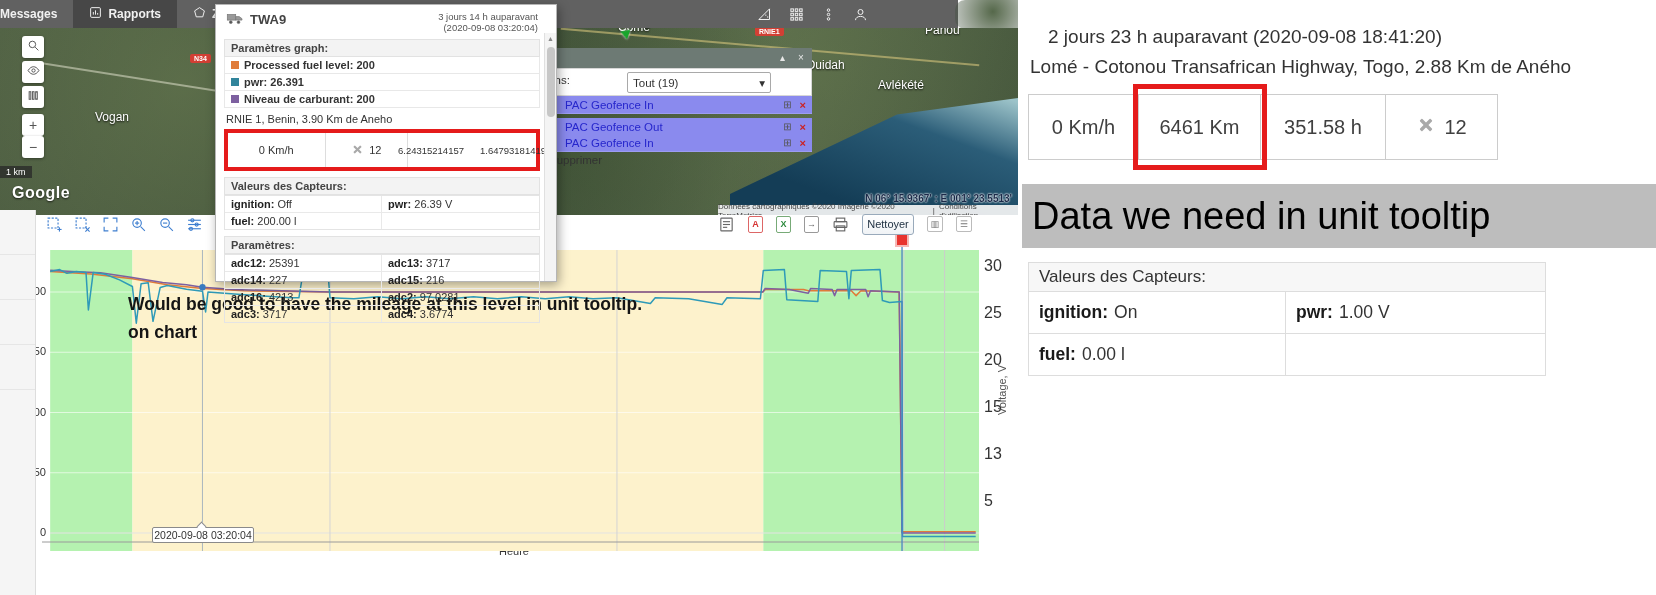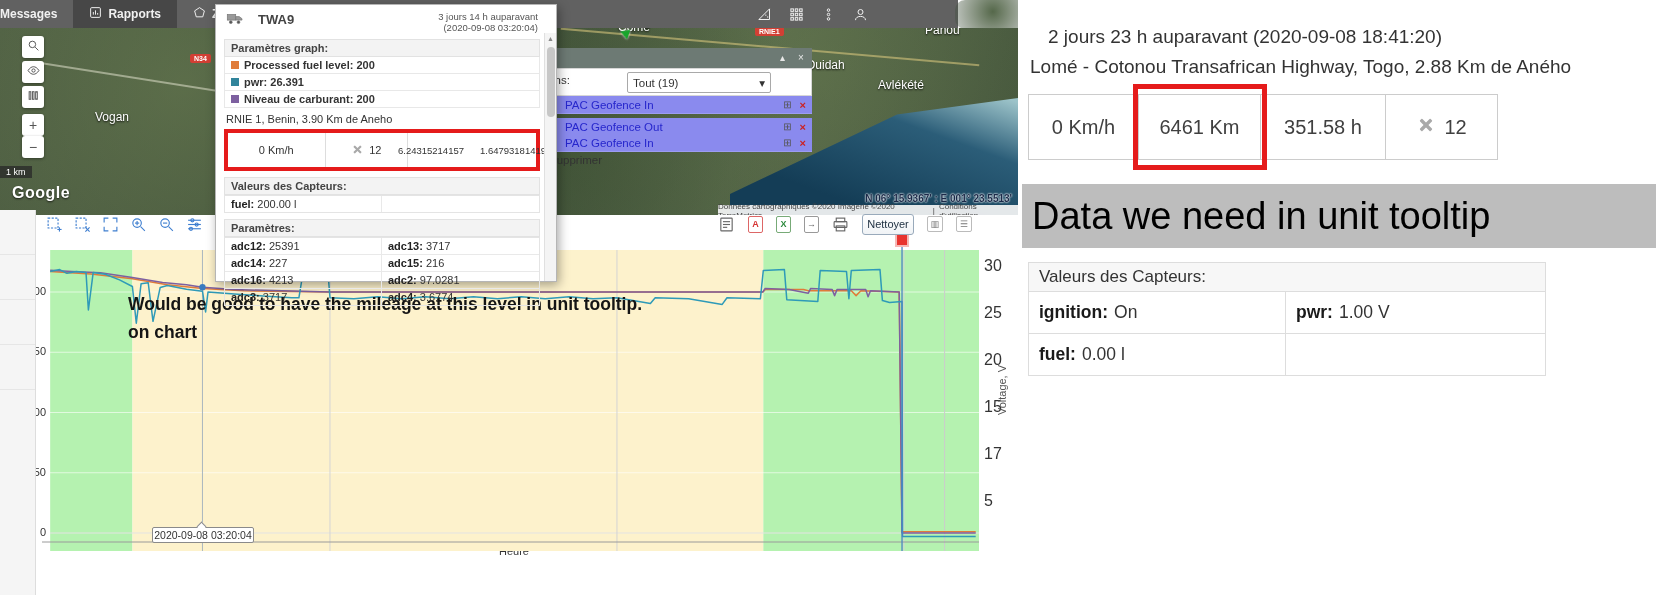--- a/index.html
+++ b/index.html
@@ -73,21 +73,21 @@
   .xtick { position:absolute; width:120px; text-align:center; font-size:10.5px; color:#333; top:529px; }
   .xcursor { position:absolute; left:152px; top:527px; width:102px; height:16px; border:1px solid #8a8a8a; border-radius:2px; background:#fff; font-size:10.5px; color:#333; text-align:center; line-height:15px; z-index:4; }
   .xcursor-notch { position:absolute; left:198px; top:523px; width:7px; height:7px; background:#fff; border-left:1px solid #8a8a8a; border-top:1px solid #8a8a8a; transform:rotate(45deg); z-index:5; }
   .heure { position:absolute; left:464px; top:545px; width:100px; text-align:center; font-size:11px; color:#333; }
   .vlabel { position:absolute; width:140px; height:14px; text-align:center; font-size:11px; color:#555; transform:rotate(-90deg); }
   .annot { position:absolute; left:128px; font-size:17.5px; font-weight:bold; color:#151515; z-index:6; }
 
   
   .twa { position:absolute; left:215px; top:4px; width:342px; height:278px; background:#fff; border:1px solid #b5b5b5; box-shadow:2px 3px 10px rgba(0,0,0,.35); z-index:40; font-size:11px; color:#333; }
   .twa-head { display:flex; align-items:flex-start; padding:6px 8px 4px 10px; }
-  .twa-title { font-size:13px; color:#444; display:flex; align-items:center; gap:14px; font-weight:bold;}
+  .twa-title { font-size:13px; color:#444; display:flex; align-items:center; gap:6px; font-weight:bold;}
   .twa-title svg { width:18px; height:14px; stroke:#777; fill:#999; stroke-width:1; }
   .twa-ago { margin-left:auto; text-align:right; font-size:9.5px; color:#555; line-height:11px; padding-right:10px; }
   .twa-body { padding:2px 16px 0 8px; }
   .sec-h { background:#f3f3f3; border:1px solid #e2e2e2; padding:2px 6px; font-weight:bold; color:#444; }
   .leg-row { border:1px solid #e8e8e8; border-top:none; padding:2px 6px; display:flex; align-items:center; gap:5px; font-weight:bold; }
   .leg-sq { width:8px; height:8px; display:inline-block; }
   .twa-loc { padding:5px 2px 4px 2px; }
   .redbox { border:4px solid #e51b1b; }
   .rb-row { display:flex; height:34px; }
   .rb-cell { border-right:1px solid #ddd; display:flex; align-items:center; justify-content:center; gap:5px; }
@@ -390,21 +390,21 @@
 
     <div class="ytick" style="top:285px;">200</div>
     <div class="ytick" style="top:345px;">150</div>
     <div class="ytick" style="top:406px;">100</div>
     <div class="ytick" style="top:466px;">50</div>
     <div class="ytick" style="top:526px;">0</div>
     <div class="rtick" style="top:257px;">30</div>
     <div class="rtick" style="top:304px;">25</div>
     <div class="rtick" style="top:351px;">20</div>
     <div class="rtick" style="top:398px;">15</div>
-    <div class="rtick" style="top:445px;">17</div>
+    <div class="rtick" style="top:445px;">13</div>
     <div class="rtick" style="top:492px;">5</div>
     <div class="xtick" style="left:270px;">2020-09-08 060000</div>
     <div class="xtick" style="left:557px;">2020-09-08 120000</div>
     <div class="xtick" style="left:844px;">2020-09-08 180000</div>
     <div class="xcursor-notch"></div>
     <div class="xcursor">2020-09-08 03:20:04</div>
     <div class="heure">Heure</div>
     <div class="vlabel" style="left:-56px;top:383px;">Volume, litres</div>
     <div class="vlabel" style="left:933px;top:383px;">Voltage, V</div>
     <div class="annot" style="top:294px;">Would be good to have the mileage at this level in unit tooltip.</div>
@@ -458,20 +458,24 @@
             <div class="rb-cell" style="width:128px;flex-direction:row;gap:16px;font-size:9.5px;line-height:11px;">
               <span>6.24315214157</span>
               <span>1.64793181419</span>
             </div>
           </div>
         </div>
         <div class="gap6"></div>
         <div class="sec-h">Valeurs des Capteurs:</div>
         <div class="kv-table">
           <div class="kv-row">
+            <div class="kv-cell"><b>ignition:</b> <span>Off</span></div>
+            <div class="kv-cell"><b>pwr:</b> <span>26.39 V</span></div>
+          </div>
+          <div class="kv-row">
             <div class="kv-cell"><b>fuel:</b> <span>200.00 l</span></div>
             <div class="kv-cell"><b></b> <span></span></div>
           </div>
         </div>
         <div class="gap6"></div>
         <div class="sec-h">Paramètres:</div>
         <div class="kv-table">
           <div class="kv-row">
             <div class="kv-cell"><b>adc12:</b> <span>25391</span></div>
             <div class="kv-cell"><b>adc13:</b> <span>3717</span></div>

